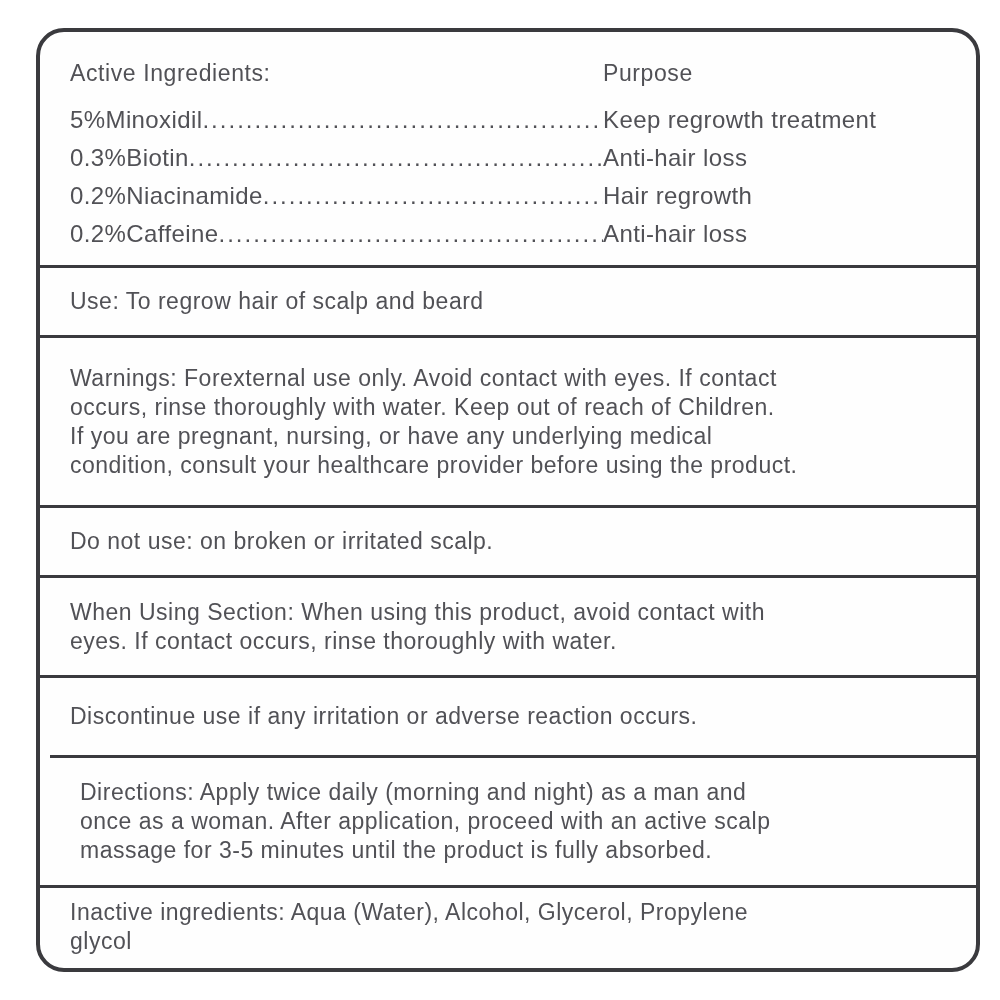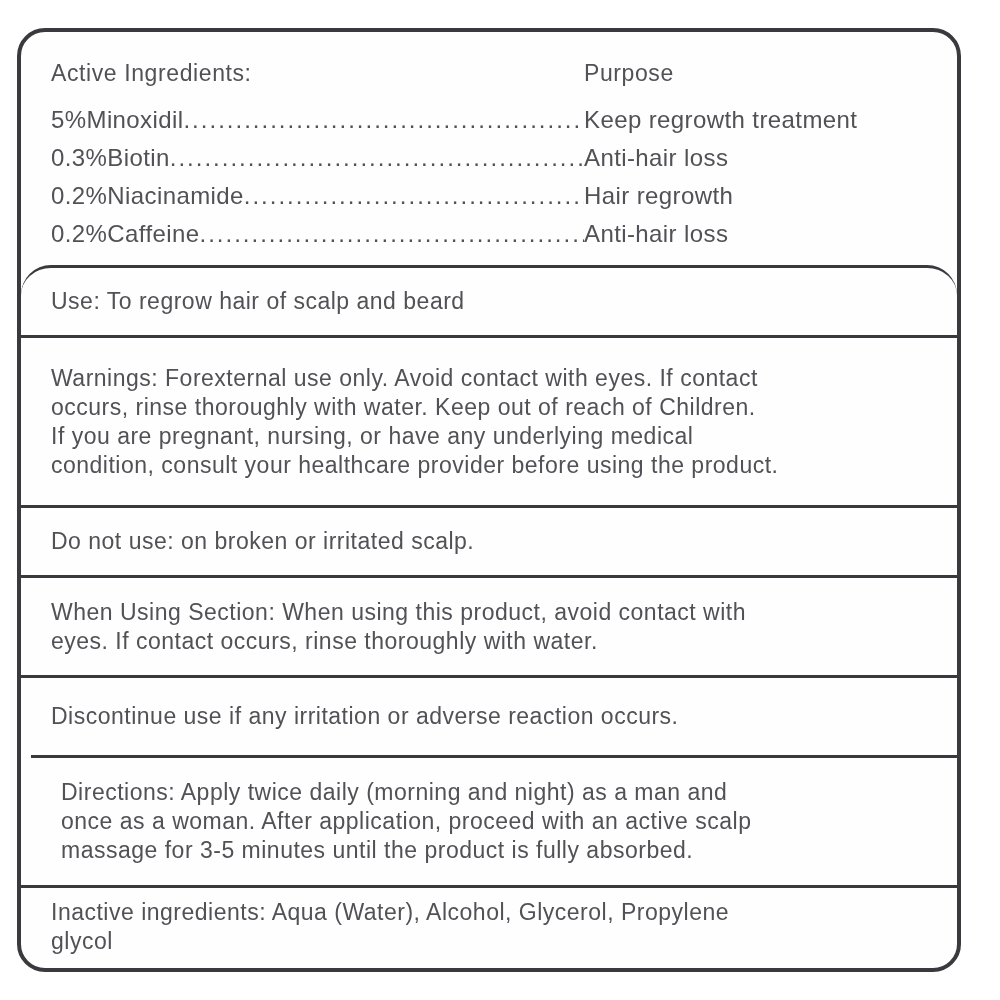--- a/index.html
+++ b/index.html
@@ -6,21 +6,21 @@
     margin: 0;
     padding: 0;
     background: #ffffff;
     width: 1000px;
     height: 1000px;
     font-family: "Liberation Sans", "DejaVu Sans", sans-serif;
     color: #515156;
   }
   .label-box {
     position: absolute;
-    left: 17px;
+    left: 36px;
     top: 28px;
     width: 944px;
     height: 944px;
     box-sizing: border-box;
     border: 4px solid #3a3a3e;
     border-radius: 28px;
     background: #fefefe;
     display: flex;
     flex-direction: column;
     overflow: hidden;
@@ -29,21 +29,21 @@
     box-sizing: border-box;
     padding: 0 30px;
     display: flex;
     flex-direction: column;
     justify-content: center;
   }
   .section + .section {
     border-top: 3px solid #3a3a3e;
   }
   .s1 { height: 233px; justify-content: flex-start; padding-top: 26px; }
-  .s2 { height: 70px; border-radius: 30px;  }
+  .s2 { height: 70px;  }
   .s3 { height: 170px; }
   .s4 { height: 70px;  }
   .s5 { height: 100px; }
   .s6 { height: 80px;  }
   .s7 { height: 130px; margin-left: 10px; }
   .s8 { flex: 1; justify-content: flex-start; padding-top: 10px; }
 
   .body-text {
     font-size: 23px;
     line-height: 29px;

